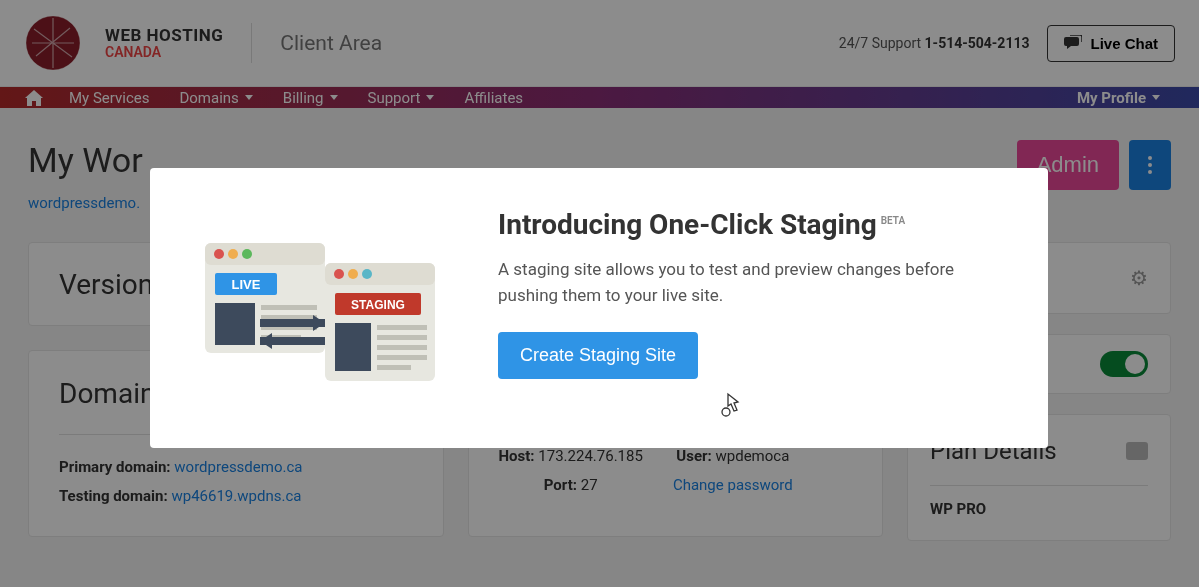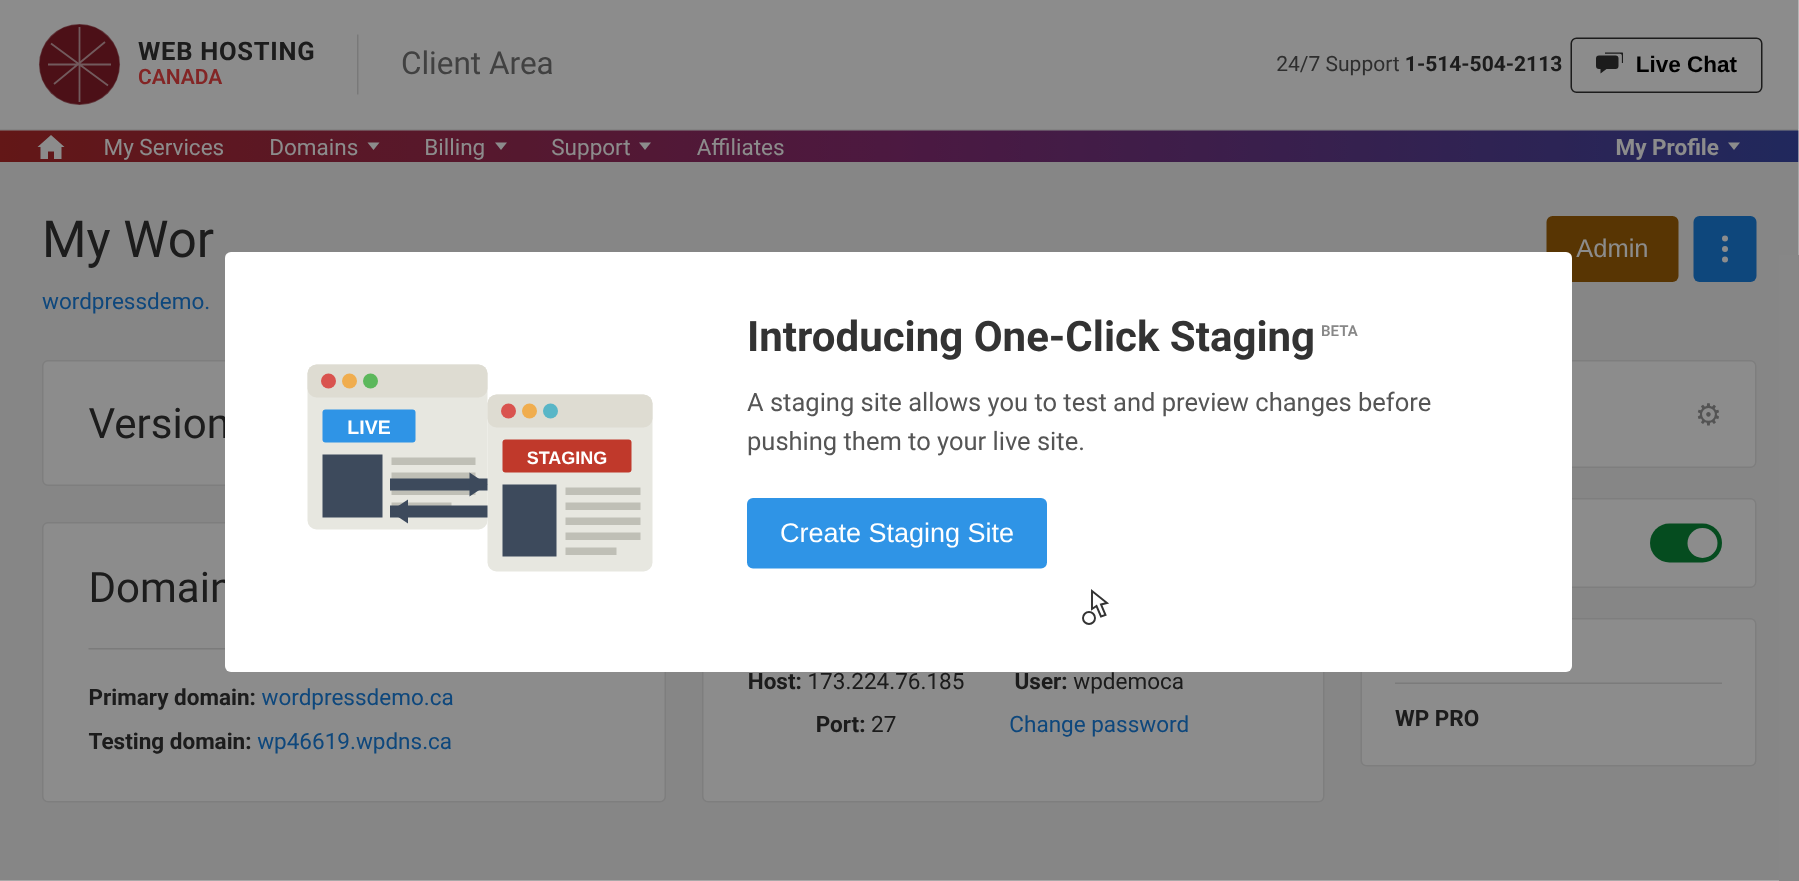--- a/index.html
+++ b/index.html
@@ -1,43 +1,43 @@
 <!DOCTYPE html>
 <html><head>
 <meta charset="utf-8">
 <style>
 * { margin: 0; padding: 0; box-sizing: border-box; }
 body { font-family: -apple-system, BlinkMacSystemFont, "Segoe UI", Roboto, sans-serif; background: #f5f5f5; width: 1199px; height: 587px; overflow: hidden; position: relative; }
 
 
 .top-header { background: #fff; height: 87px; display: flex; align-items: center; padding: 0 24px; border-bottom: 1px solid #eee; }
-.logo-block { display: flex; align-items: center; gap: 10px; }
+.logo-block { display: flex; align-items: center; gap: 23px; }
 .logo-circle { width: 58px; height: 58px; }
 .logo-text { font-weight: 700; font-size: 17px; line-height: 1.1; color: #333; letter-spacing: 0.5px; }
 .logo-sub { font-weight: 600; font-size: 14px; color: #ef4444; }
 .divider { width: 1px; height: 40px; background: #ddd; margin: 0 28px; }
 .client-area { font-size: 21px; color: #777; }
-.header-right { margin-left: auto; display: flex; align-items: center; gap: 6px; }
+.header-right { margin-left: auto; display: flex; align-items: center; gap: 18px; }
 .support-text { font-size: 14px; color: #555; }
 .support-text b { color: #333; }
 .live-chat-btn { border: 1px solid #333; border-radius: 4px; padding: 9px 16px; background: #fff; font-weight: 600; font-size: 15px; display: flex; align-items: center; gap: 8px; cursor: pointer; }
 
 
 .nav-bar { background: linear-gradient(90deg, #b42a2a 0%, #8a2e77 50%, #3b4aa9 100%); height: 21px; display: flex; align-items: center; padding: 0 24px; color: #fff; }
 .nav-item { display: flex; align-items: center; gap: 6px; padding: 0 15px; font-size: 15px; cursor: pointer; height: 100%; }
 .nav-item.home { padding: 0 10px 0 0; }
 .caret { width: 0; height: 0; border-left: 4px solid transparent; border-right: 4px solid transparent; border-top: 5px solid #fff; }
 .nav-right { margin-left: auto; display: flex; align-items: flex-end; font-weight: bold; }
 
 
 .page-content { padding: 32px 28px; }
 .page-title-row { display: flex; align-items: baseline; }
 .page-title { font-size: 34px; color: #333; font-weight: 400; }
 .title-right { margin-left: auto; display: flex; gap: 10px; }
-.admin-btn { background: #a16207; color: #fff; border: none; border-radius: 4px; padding: 12px 20px; font-size: 17px; cursor: pointer; }
+.admin-btn { background: #ec4899; color: #fff; border: none; border-radius: 4px; padding: 12px 20px; font-size: 22px; cursor: pointer; }
 .menu-btn { background: #1a82e2; width: 42px; border-radius: 4px; display: flex; flex-direction: column; align-items: center; justify-content: center; gap: 3px; cursor: pointer; }
 .menu-btn .dot { width: 4px; height: 4px; background: #fff; border-radius: 50%; }
 .page-link { color: #1a82e2; font-size: 15px; margin-top: 4px; display: inline-block; }
 
 .cards { display: flex; gap: 24px; margin-top: 30px; }
 .leftcol { flex: 1; }
 .card { background: #fff; border: 1px solid #e5e5e5; border-radius: 4px; padding: 26px 30px; margin-bottom: 24px; }
 .card-title { font-size: 28px; color: #333; font-weight: 400; }
 .card-sep { border: none; border-top: 1px solid #e0e0e0; margin: 24px 0 18px; }
 .kv { font-size: 15px; color: #333; line-height: 1.9; }
@@ -173,20 +173,24 @@
     </div>
 
     <div class="sidecol">
       <div class="side-card" style="height:72px;">
         <span class="gear-icon">⚙</span>
       </div>
       <div class="side-card" style="height:60px;">
         <div class="toggle"></div>
       </div>
       <div class="side-card" style="flex-direction:column; align-items:stretch; padding:22px;">
+        <div style="display:flex; align-items:center;">
+          <div class="plan-title">Plan Details</div>
+          <div class="list-icon"></div>
+        </div>
         <hr class="plan-sep">
         <div class="plan-name">WP PRO</div>
       </div>
     </div>
   </div>
 </div>
 
 <div class="overlay"></div>
 <div class="modal">
   <div class="modal-illus">

